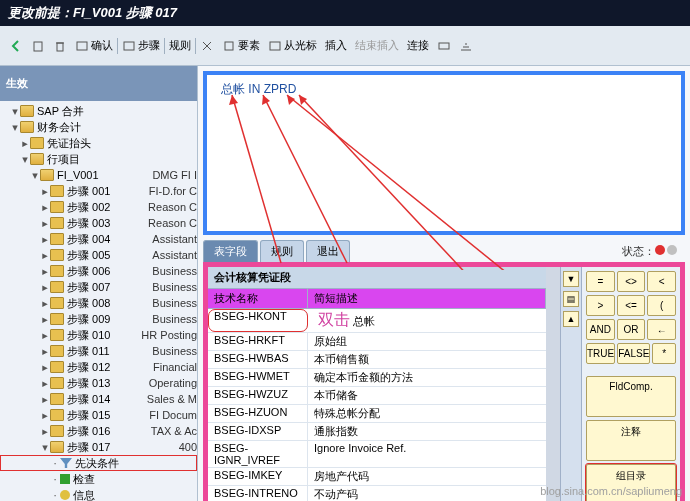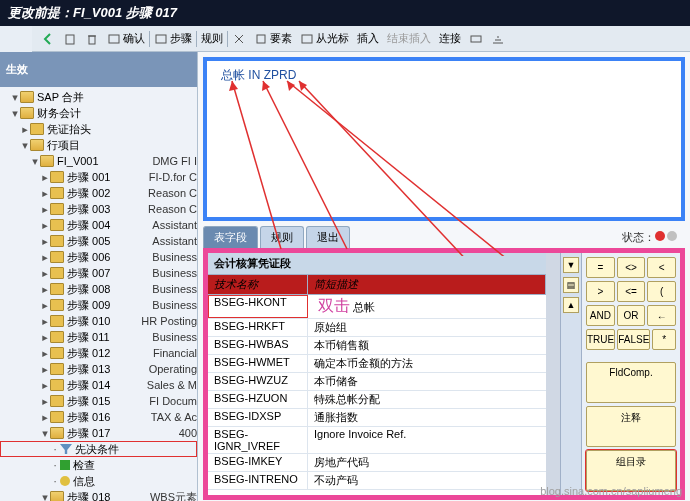--- a/index.html
+++ b/index.html
@@ -1,18 +1,18 @@
 <!DOCTYPE html>
 <html><head>
 <meta charset="utf-8">
 <style>
   * { box-sizing: border-box; font-family: Arial, "Microsoft YaHei", sans-serif; font-size: 11px; }
   body { margin: 0; width: 690px; height: 501px; background: #e8eef5; overflow: hidden; position: relative; }
   .titlebar { background: #0f172a; color: #fff; padding: 4px 8px; font-weight: bold; font-style: italic; font-size: 13px; }
-  .toolbar { background: #e3eaf1; padding: 3px 5px; border-bottom: 1px solid #b0c0d0; display: flex; align-items: center; gap: 0; margin-left: 32px; }
+  .toolbar { background: #e3eaf1; padding: 10px 5px; border-bottom: 1px solid #b0c0d0; display: flex; align-items: center; gap: 0; }
   .toolbar .tbtn { display: flex; align-items: center; gap: 2px; padding: 2px 4px; cursor: pointer; }
   .toolbar .sep { width: 1px; height: 16px; background: #a0b0c0; }
   .ico { width: 14px; height: 14px; display: inline-block; }
   .main { display: flex; height: calc(501px - 24px - 24px); }
   .left { width: 198px; background: #eef2f8; border-right: 1px solid #b0c0d0; overflow: hidden; }
   .left .hdr { background: #7a95b8; color: #fff; padding: 10px 6px; font-weight: bold; }
   .tree { padding: 2px 0; overflow-y: auto; height: 430px; }
   .tn { display: flex; align-items: center; padding: 1px 0; white-space: nowrap; height: 16px; }
   .tn .caret { width: 10px; text-align: center; color: #555; cursor: pointer; }
   .tn .fold { width: 14px; height: 12px; background: #e8c050; border: 1px solid #a88830; border-radius: 1px; margin-right: 2px; }
@@ -27,27 +27,27 @@
   .canvas { height: 195px; background: #fff; margin: 5px; border: 4px solid #3b82f6; position: relative; }
   .canvas-text { position: absolute; top: 6px; left: 14px; color: #2050a0; font-size: 12px; }
   .canvas svg { position: absolute; top: 0; left: 0; }
   .tabs { display: flex; gap: 2px; margin: 0 5px; align-items: center; }
   .tab { background: #c5d5e8; padding: 3px 10px; border-radius: 3px 3px 0 0; border: 1px solid #90a8c0; border-bottom: none; cursor: pointer; }
   .tab.active { background: #6a8ab0; color: #fff; }
   .status { margin-left: auto; padding-right: 8px; color: #333; }
   .bottom { flex: 1; display: flex; margin: 0 5px 5px 5px; background: #eaf0f7; border: 5px solid #ec4899; }
   .tablewrap { flex: 1; overflow: hidden; }
   .thdr { background: #c8d8e8; padding: 3px 6px; border-bottom: 1px solid #a0b0c8; font-weight: bold; }
-  .thdr2 { display: flex; background: #b91c1c; border-bottom: 1px solid #a0b0c8; font-style: italic; }
+  .thdr2 { display: flex; background: #d946ef; border-bottom: 1px solid #a0b0c8; }
   .thdr2 div { padding: 2px 6px; border-right: 1px solid #a0b0c8; }
   .tbody { overflow-y: auto; height: 200px; background: #fff; }
   .trow { display: flex; border-bottom: 1px solid #dde5ee; cursor: pointer; }
   .trow .c1 { width: 100px; padding: 1px 6px; border-right: 1px solid #dde5ee; }
   .trow .c2 { flex: 1; padding: 1px 6px; }
-  .trow.hl .c1 { outline: 1px solid #e03030; outline-offset: -1px; }
+  .trow.hl .c1 { outline: 1px solid #e03030; outline-offset: -1px; border-radius: 7px; }
   .trow .dbl { color: #d040a0; font-size: 16px; margin-left: 4px; }
   .midcol { width: 22px; background: #d5e0ee; border-left: 1px solid #a0b0c8; border-right: 1px solid #a0b0c8; display: flex; flex-direction: column; align-items: center; padding-top: 4px; gap: 4px; }
   .midcol div { width: 16px; height: 16px; background: #fff8d0; border: 1px solid #b0a060; cursor: pointer; display:flex;align-items:center;justify-content:center;font-size:9px;}
   .ops { width: 98px; background: #eaf0f7; padding: 4px; display: flex; flex-direction: column; gap: 3px; }
   .oprow { display: flex; gap: 2px; }
   .opbtn { flex: 1; background: #fff8d0; border: 1px solid #b0a060; padding: 4px 0; text-align: center; cursor: pointer; font-size: 10px; border-radius: 2px; }
   .opbtn.in { outline: 2px solid #e03030; border-radius: 8px; }
   .opbtn.wide { background: #fff8d0; }
   .opbtn.hl { outline: 1px solid #e03030; }
   .watermark { position: absolute; right: 8px; bottom: 4px; color: #a0a0a0; font-size: 11px; }

